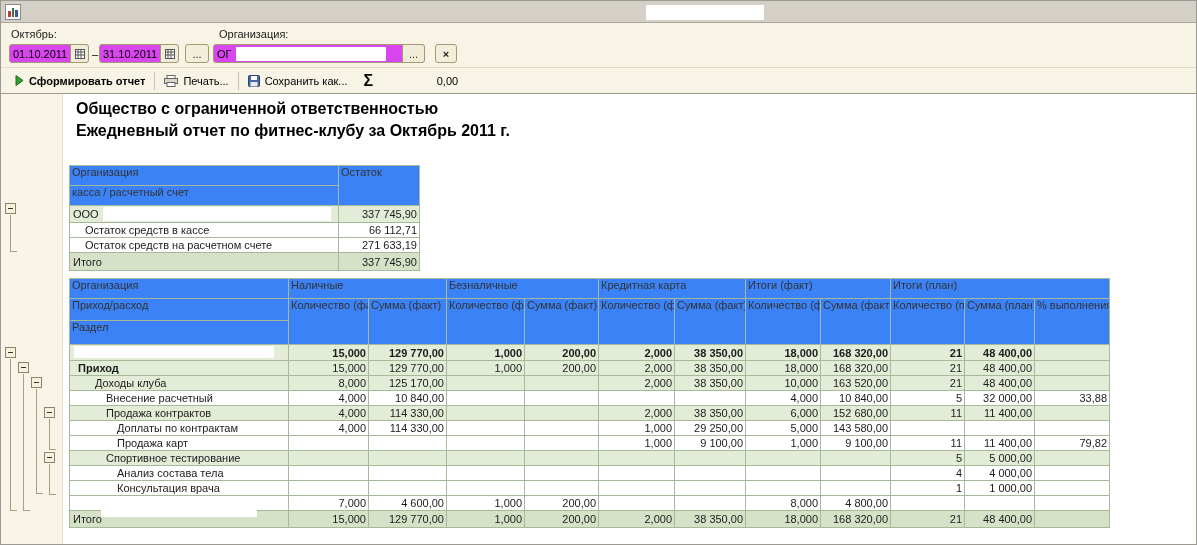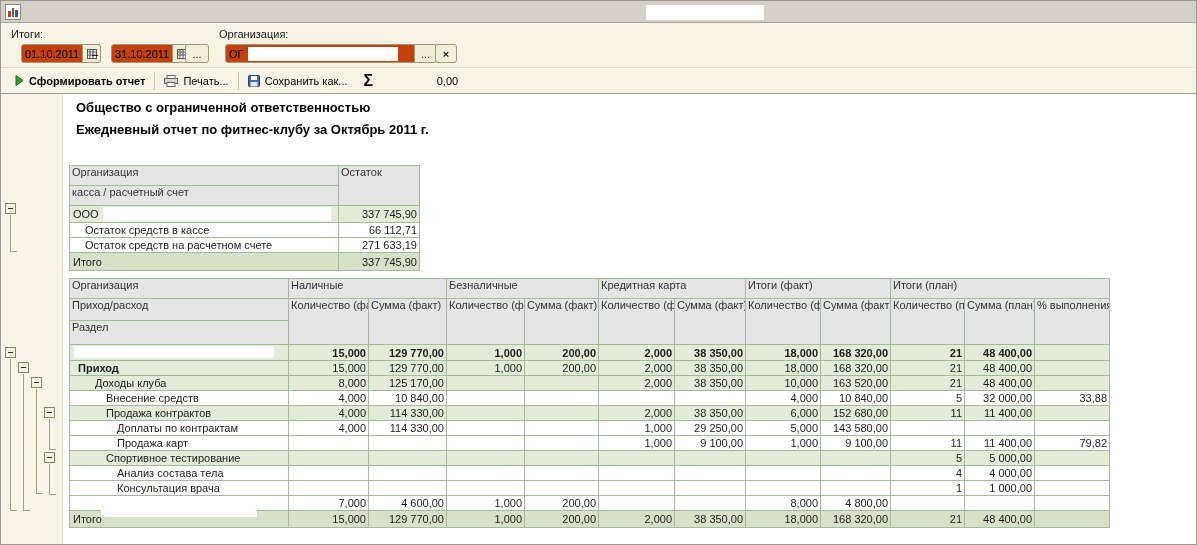--- a/index.html
+++ b/index.html
@@ -11,22 +11,22 @@
   .titlebar { position:relative; height:22px; background:#D4D0C8; border-bottom:1px solid #A9A599;
               display:flex; align-items:center; padding-left:4px; }
   .titlebar-icon { width:16px; height:16px; margin-right:6px; background:#fff; border:1px solid #8a8a8a;
                    display:flex; align-items:flex-end; justify-content:center; gap:1px; padding:2px 2px 2px 2px; }
   .titlebar-icon i { display:block; width:3px; }
   .titlebar-text { font-size:11px; font-weight:bold; color:#000; white-space:nowrap; }
 
   
   .params { position:relative; height:44px; background:#F7F3E5; }
   .param-label { position:absolute; font-size:11px; color:#1a1a1a; }
-  .field-group { position:absolute; height:19px; background:#c2410c; border:1px solid #A39A73;
-                 border-radius:3px; display:flex; align-items:stretch; overflow:hidden;margin-left:12px; }
+  .field-group { position:absolute; height:19px; background:#d946ef; border:1px solid #A39A73;
+                 border-radius:3px; display:flex; align-items:stretch; overflow:hidden; }
   .field-group input { border:none; outline:none; font-family:"Liberation Sans",sans-serif;
                        font-size:11px; padding:0 3px; width:100%; background:transparent; color:#000; }
   .inner-btn { width:18px; background:#F1ECD7; border-left:1px solid #A39A73; display:flex;
                align-items:center; justify-content:center; cursor:pointer; flex:none; font-size:10px; color:#333; }
   .mini-btn { position:absolute; height:19px; background:#F3EED9; border:1px solid #A39A73;
               border-radius:3px; font-size:11px; color:#222; display:flex; align-items:center;
               justify-content:center; cursor:pointer; }
   .dash { position:absolute; font-size:11px; color:#000; }
 
   
@@ -35,26 +35,26 @@
   .tb-item { display:flex; align-items:center; gap:5px; font-size:11px; color:#000; cursor:pointer; padding:0 6px; }
   .tb-bold { font-weight:bold; }
   .tb-sep { width:1px; height:18px; background:#C8C2AC; margin:0 3px; }
   .sum-sym { font-size:16px; font-weight:bold; margin-left:10px; }
   .sum-val { width:85px; text-align:right; font-size:11px; }
 
   
   .report { position:relative; width:100%; height:450px; background:#ffffff; overflow:hidden; }
   .margin-strip { position:absolute; left:0; top:0; width:62px; height:100%;
                   background:#F8F4E7; border-right:1px solid #E3DDC8; }
-  .rpt-title { position:absolute; left:75px; font-size:13px; font-weight:bold; color:#000; white-space:nowrap; }
+  .rpt-title { position:absolute; left:75px; font-size:16px; font-weight:bold; color:#000; white-space:nowrap; }
 
   table.rpt { border-collapse:collapse; table-layout:fixed; font-size:11px; color:#1c1c1c; }
   table.rpt td { border:1px solid #A6B99A; overflow:hidden; white-space:nowrap; height:15px; padding:0 2px; }
   table.rpt { position:absolute; }
-  td.hdr { background:#e5e5e5; color:#333; vertical-align:top; padding:1px 3px; white-space:normal; line-height:13px; }
+  td.hdr { background:#3b82f6; color:#333; vertical-align:top; padding:1px 3px; white-space:normal; line-height:13px; }
   tr.r-group td { background:#E2ECD6; }
   tr.r-total td { background:#D6E2C8; }
   tr.r-detail td { background:#fff; }
   td.num { text-align:right; padding-right:3px; }
   td.lbl { text-align:left; }
   tr.h16 td { height:16px; } tr.h17 td { height:17px; } tr.h18 td { height:18px; }
   tr.bold td { font-weight:bold; }
 
   
   .collapse-box { position:absolute; width:11px; height:11px; background:#F6F1DE;
@@ -73,21 +73,21 @@
   <div class="titlebar">
     <span class="titlebar-icon">
       <i style="height:6px;background:#c23b2e;"></i>
       <i style="height:9px;background:#3a7a3a;"></i>
       <i style="height:7px;background:#3a5aa0;"></i>
     </span>
     <div class="patch" style="left:645px;top:4px;width:118px;height:15px;"></div>
   </div>
 
   <div class="params">
-    <span class="param-label" style="left:10px;top:5px;">Итоги:</span>
+    <span class="param-label" style="left:10px;top:5px;">Октябрь:</span>
 
     <div class="field-group" style="left:8px;top:21px;width:80px;">
       <input value="01.10.2011" style="">
       <span class="inner-btn">
         <svg width="10" height="10" viewBox="0 0 10 10">
             <rect x="0.5" y="0.5" width="9" height="9" fill="#fff" stroke="#555"></rect>
             <path d="M0 3h10M0 6h10M3 0v10M6 0v10" stroke="#555" stroke-width="1"></path>
           </svg>
       </span>
     </div>
@@ -260,21 +260,21 @@
             <td class="num"></td>
             <td class="num">2,000</td>
             <td class="num">38 350,00</td>
             <td class="num">10,000</td>
             <td class="num">163 520,00</td>
             <td class="num">21</td>
             <td class="num">48 400,00</td>
             <td class="num"></td>
           </tr>
           <tr class="r-detail">
-            <td class="lbl" style="padding-left: 36px;">Внесение средств</td>
+            <td class="lbl" style="padding-left: 36px;">Внесение расчетный</td>
             <td class="num">4,000</td>
             <td class="num">10 840,00</td>
             <td class="num"></td>
             <td class="num"></td>
             <td class="num"></td>
             <td class="num"></td>
             <td class="num">4,000</td>
             <td class="num">10 840,00</td>
             <td class="num">5</td>
             <td class="num">32 000,00</td>

